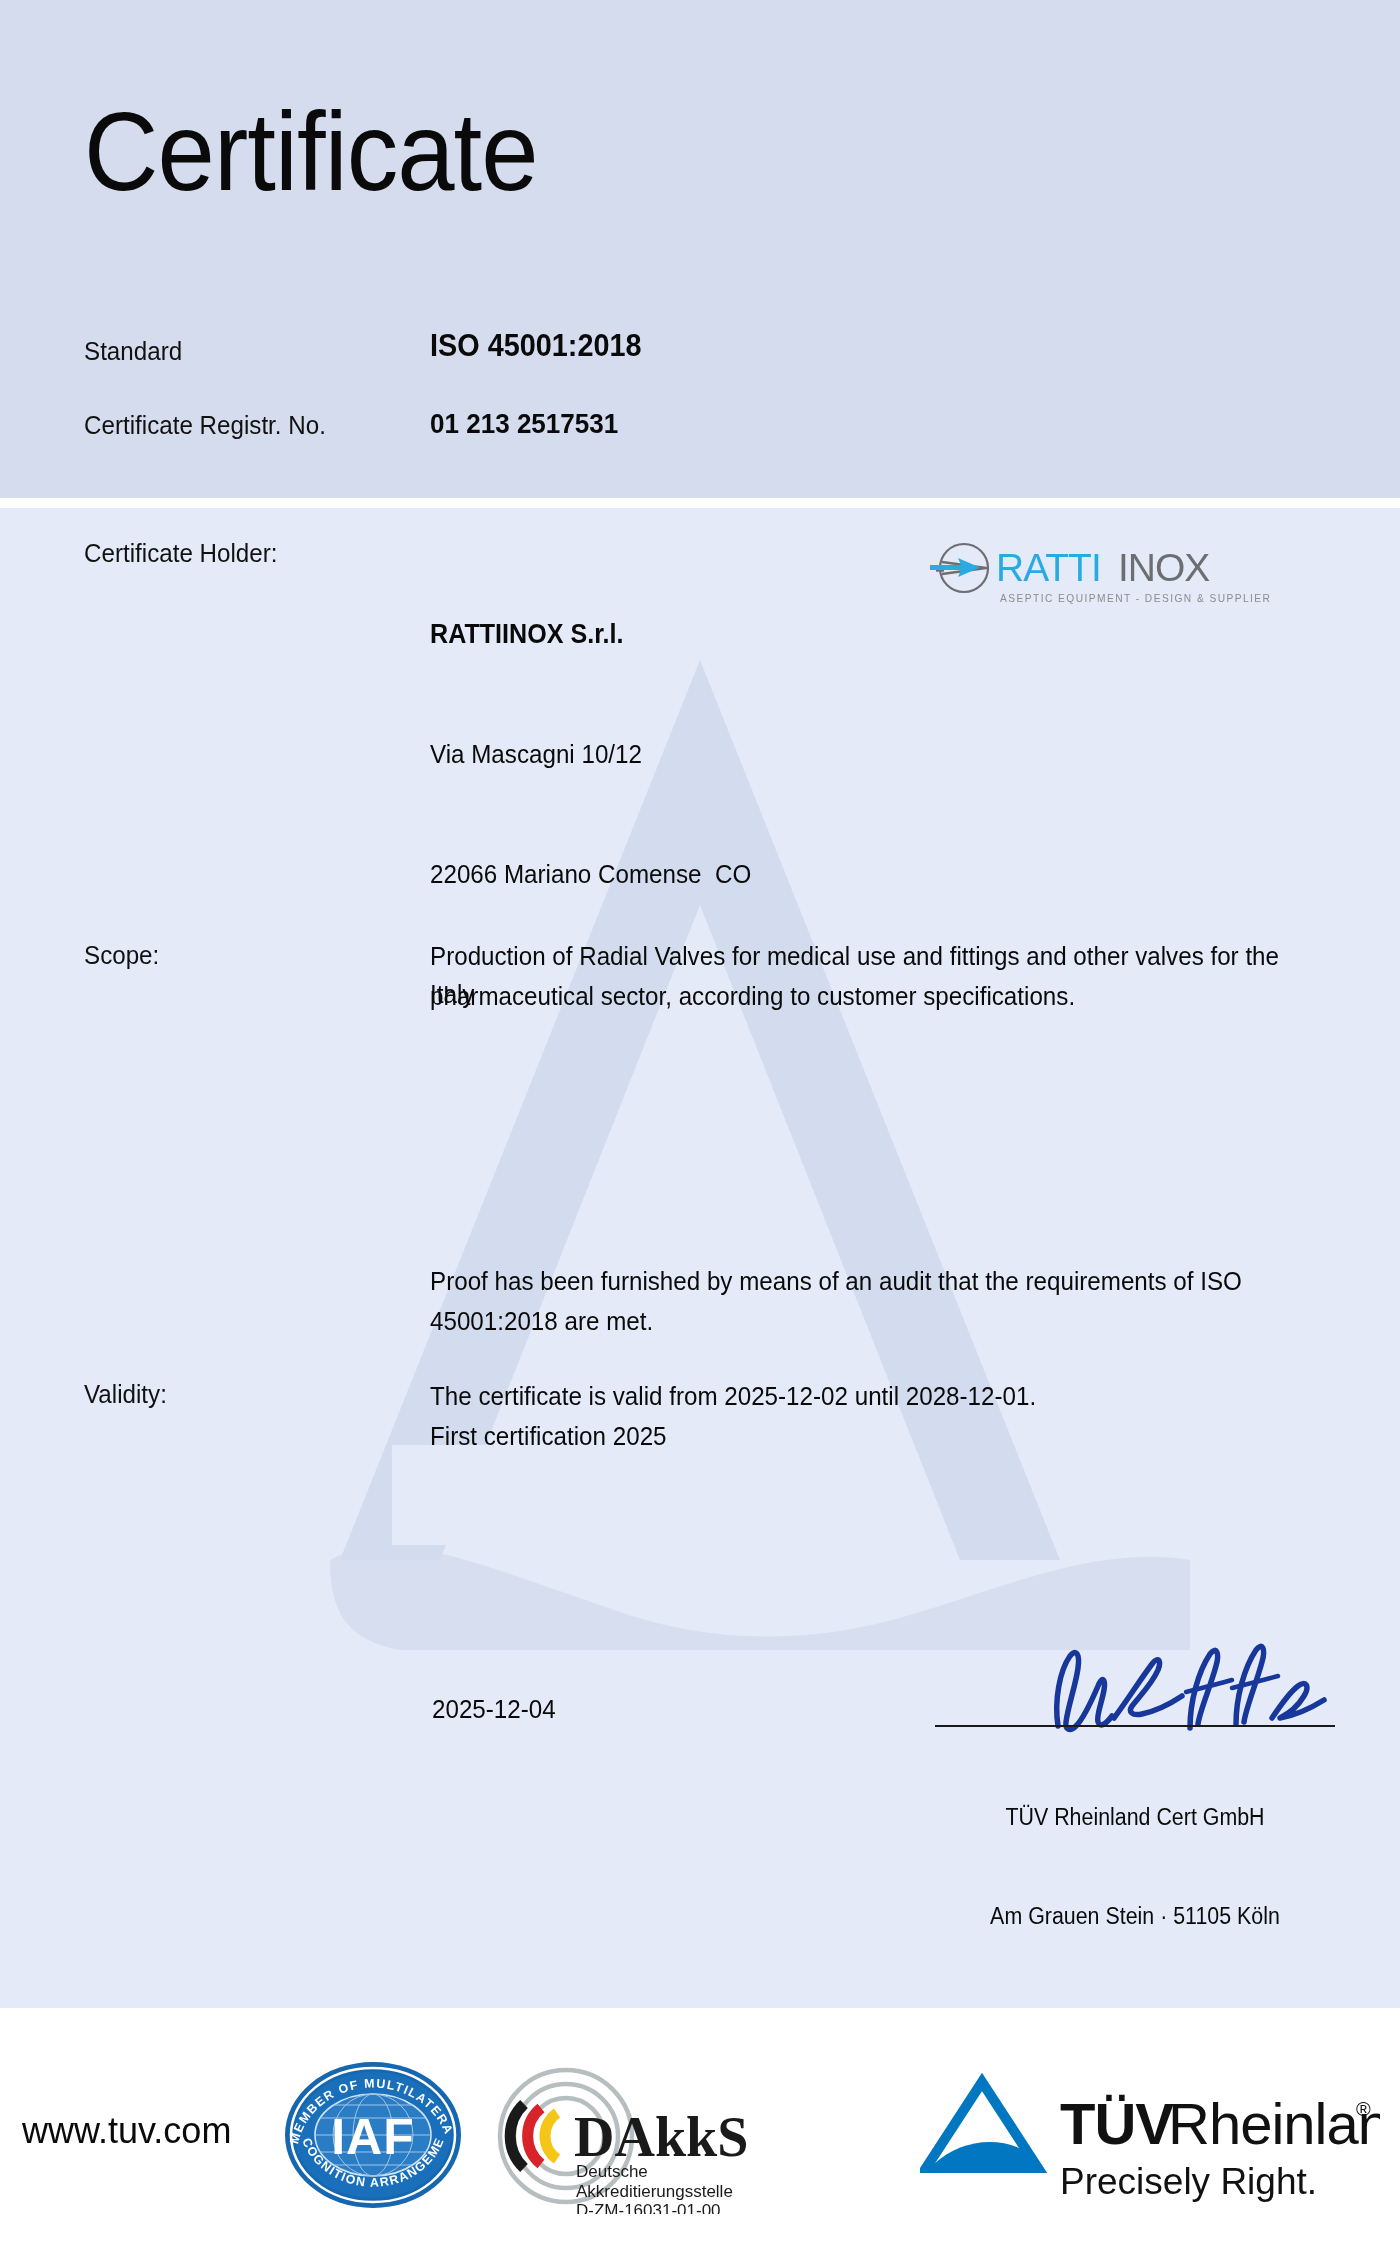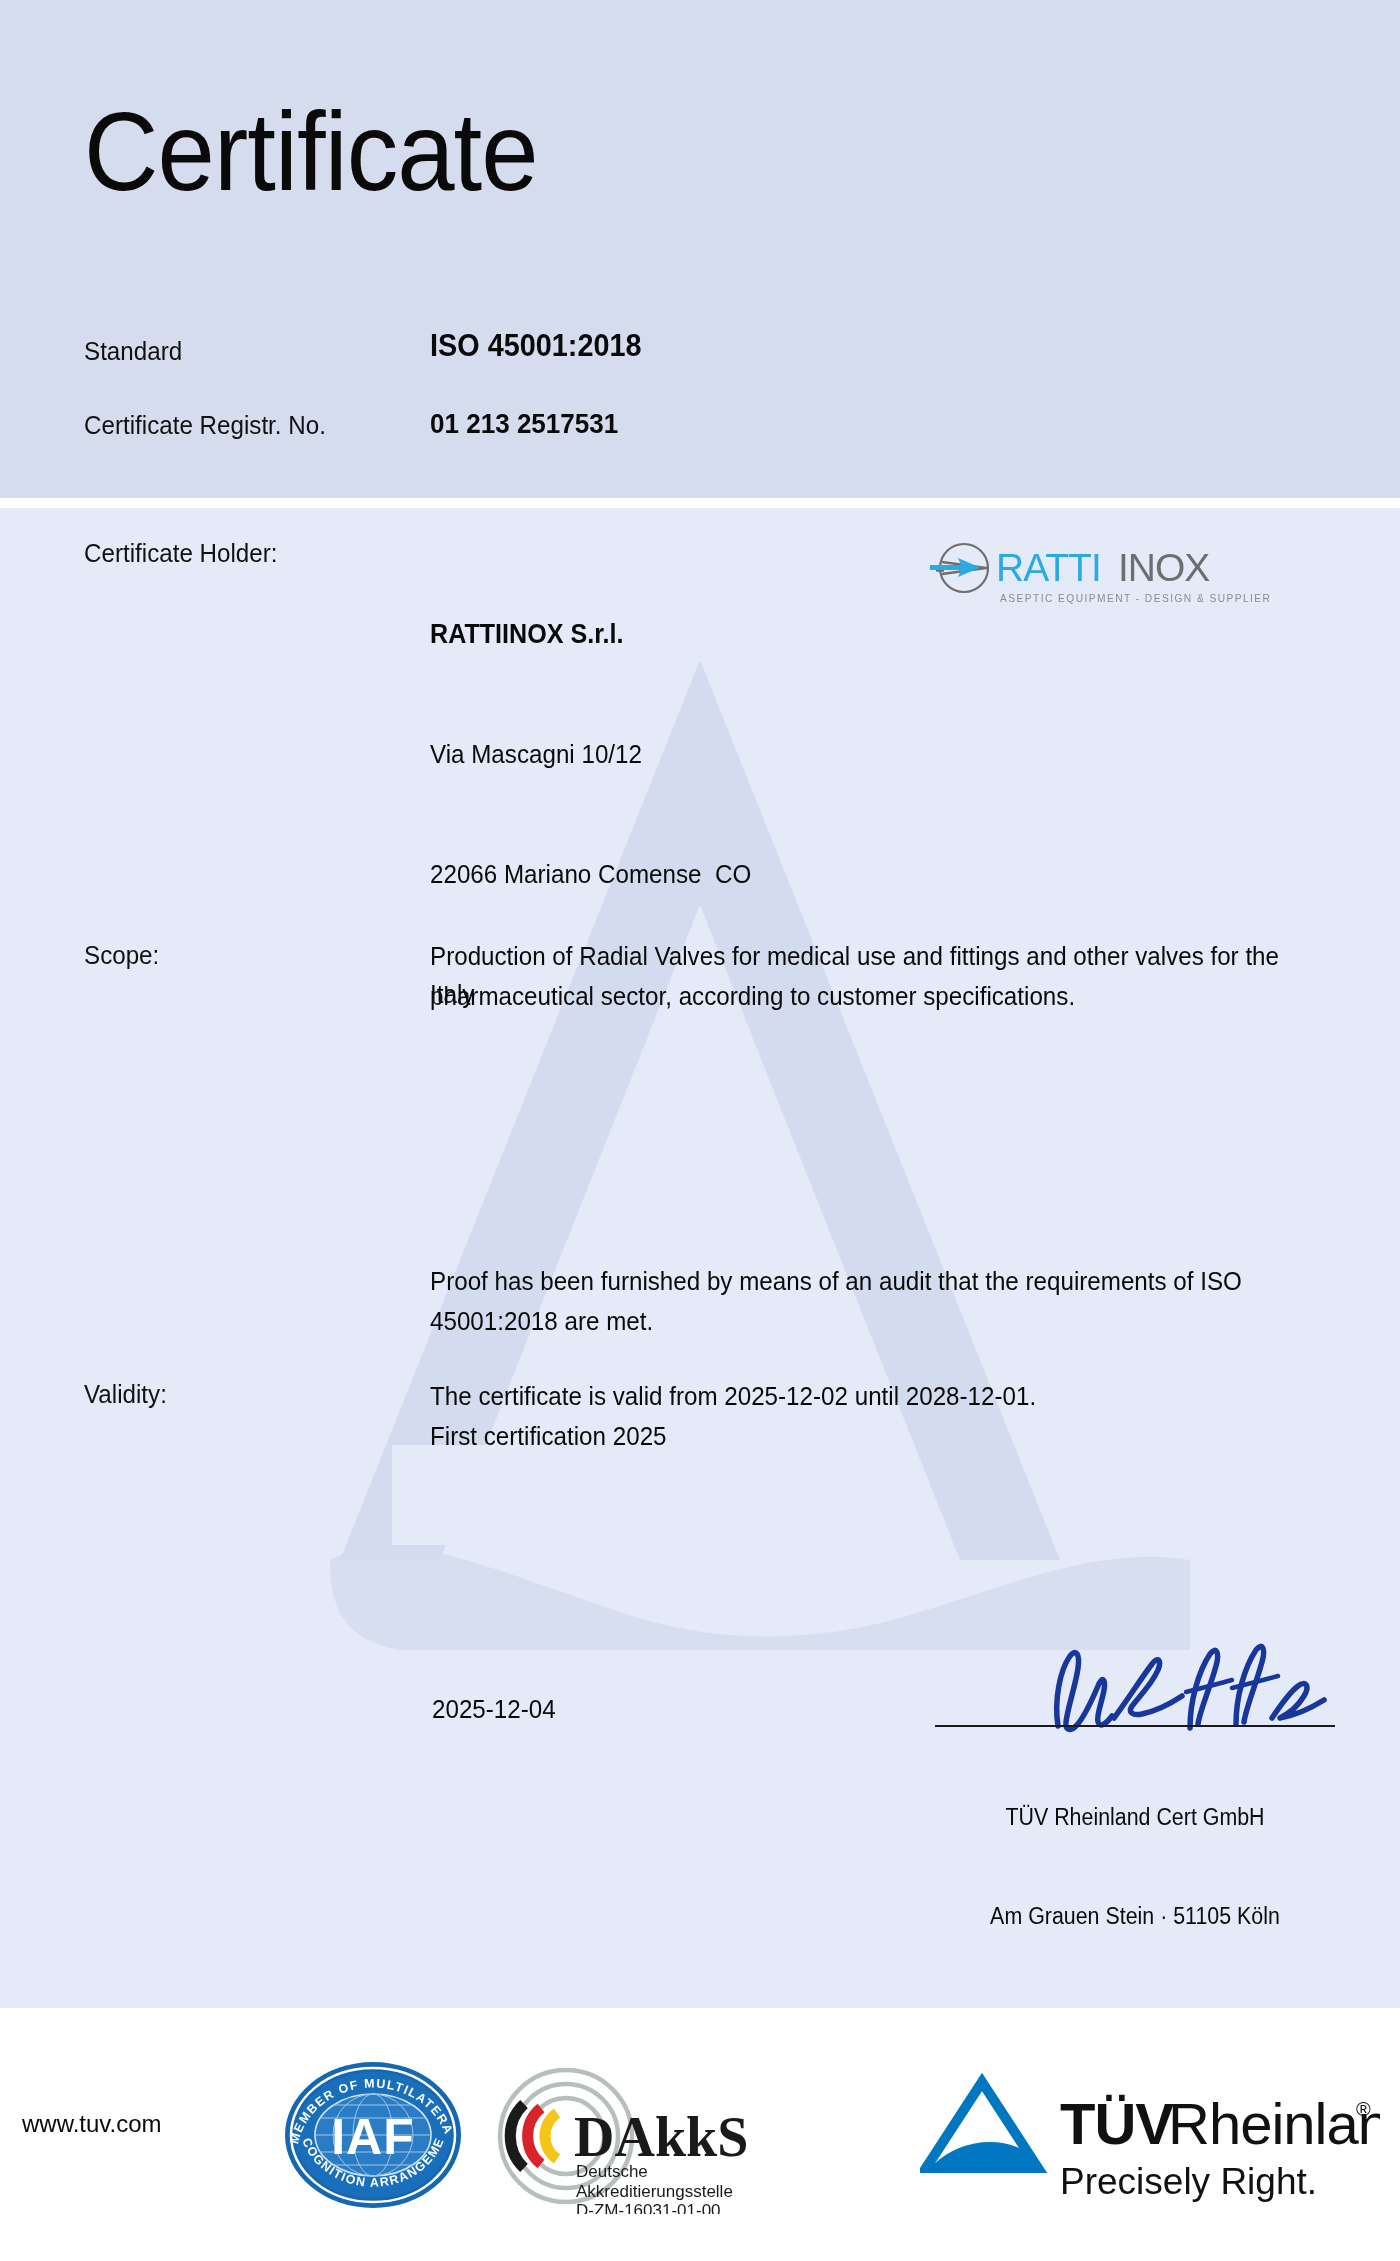--- a/index.html
+++ b/index.html
@@ -124,21 +124,21 @@
   
   .ratti-logo { position:absolute; left:928px; top:540px; width:360px; height:72px; }
 
   
   .footer {
     position:absolute; left:0; top:2008px; width:1400px; height:253px;
     background:#ffffff;
   }
   .tuvcom {
     position:absolute; left:22px; top:2110px;
-    font-size:24px; color:#0a0a0a;
+    font-size:36px; color:#0a0a0a;
   }
   .iaf  { position:absolute; left:283px; top:2056px; width:180px; height:158px; }
   .dakks{ position:absolute; left:488px; top:2064px; width:330px; height:150px; }
   .tuvl { position:absolute; left:920px; top:2072px; width:460px; height:140px; }
 </style>
 </head>
 <body>
 
 <div id="page">
 

